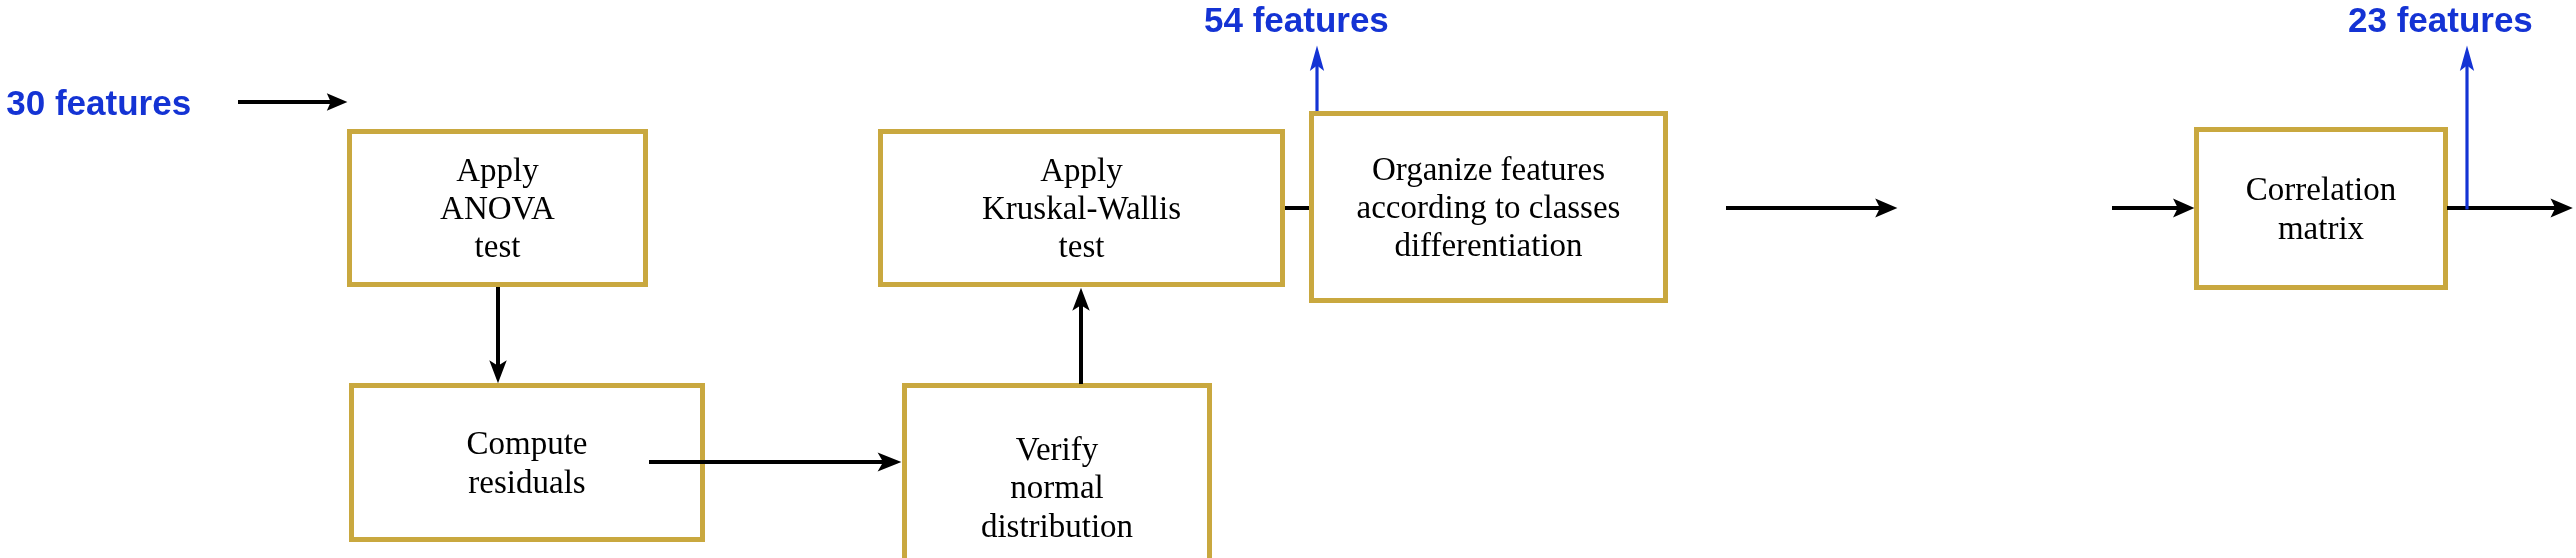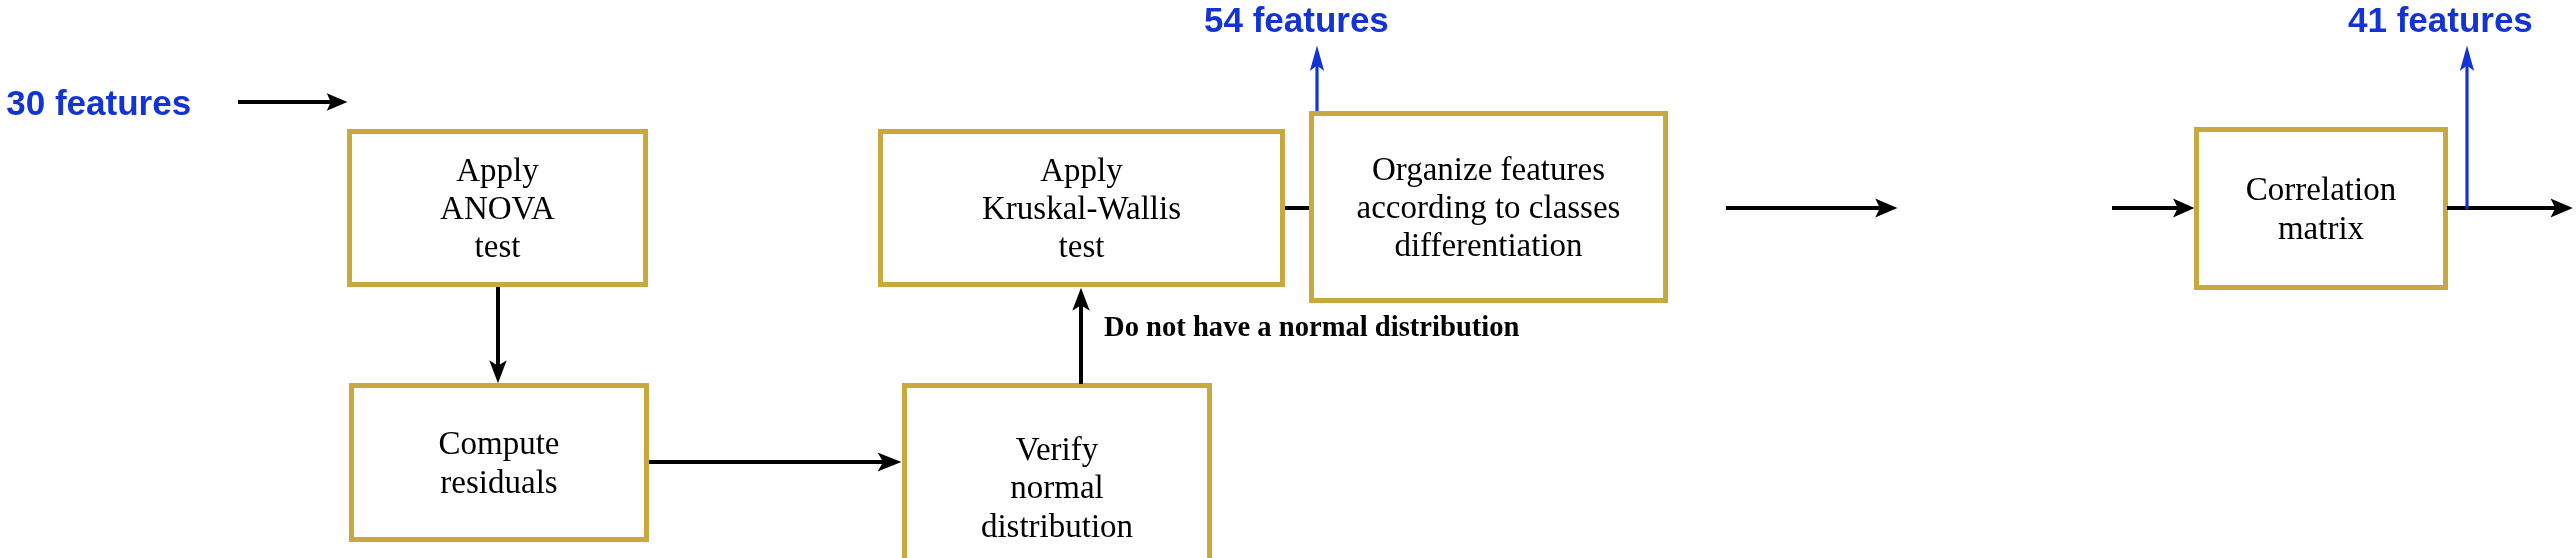--- a/index.html
+++ b/index.html
@@ -67,38 +67,37 @@
 
   <div class="box" style="left:347px; top:129px; width:301px; height:158px;">Apply
 ANOVA
 test</div>
 
   <svg class="arrow-svg" style="left:482px; top:287px; width:32px; height:97px;" viewBox="0 0 40 122">
     <line x1="20" y1="0" x2="20" y2="104" stroke="#000000" stroke-width="5"></line>
     <polygon points="20,121 9,92 20,99 31,92" fill="#000000"></polygon>
   </svg>
 
-  <div class="box" style="left:349px; top:383px; width:300px; height:159px;">Compute
+  <div class="box" style="left:349px; top:383px; width:356px; height:159px;">Compute
 residuals</div>
 
   <svg class="arrow-svg" style="left:649px; top:446px; width:254px; height:32px;" viewBox="0 0 320 40">
     <line x1="0" y1="20" x2="300" y2="20" stroke="#000000" stroke-width="5"></line>
     <polygon points="318,20 288,8 295,20 288,32" fill="#000000"></polygon>
   </svg>
 
   <div class="box" style="left:902px; top:383px; width:310px; height:209px;">Verify
 normal
 distribution</div>
 
   <svg class="arrow-svg" style="left:1065px; top:287px; width:32px; height:97px;" viewBox="0 0 40 122">
     <line x1="20" y1="122" x2="20" y2="18" stroke="#000000" stroke-width="5"></line>
     <polygon points="20,1 9,30 20,23 31,30" fill="#000000"></polygon>
   </svg>
 
-  <div class="note-label" style="left:1104px; top:311px;">Do not have a normal distribution</div>
 
   <div class="box" style="left:878px; top:129px; width:407px; height:158px;">Apply
 Kruskal-Wallis
 test</div>
 
   <svg class="arrow-svg" style="left:1285px; top:192px; width:83px; height:32px;" viewBox="0 0 105 40">
     <line x1="0" y1="20" x2="86" y2="20" stroke="#000000" stroke-width="5"></line>
     <polygon points="103,20 76,8 82,20 76,32" fill="#000000"></polygon>
   </svg>
 
@@ -128,16 +127,16 @@
 
   <svg class="arrow-svg" style="left:2447px; top:192px; width:129px; height:32px;" viewBox="0 0 162 40">
     <line x1="0" y1="20" x2="140" y2="20" stroke="#000000" stroke-width="5"></line>
     <polygon points="158,20 130,8 136,20 130,32" fill="#000000"></polygon>
   </svg>
 
   <svg class="arrow-svg" style="left:2451px; top:44px; width:32px; height:167px;" viewBox="0 0 40 210">
     <line x1="20" y1="208" x2="20" y2="22" stroke="#1433d4" stroke-width="4"></line>
     <polygon points="20,2 11,34 20,27 29,34" fill="#1433d4"></polygon>
   </svg>
-  <div class="feat-label" style="left:2348px; top:0px;">41 features</div>
+  <div class="feat-label" style="left:2348px; top:0px;">23 features</div>
 
 </div>
 
 
 </body></html>

